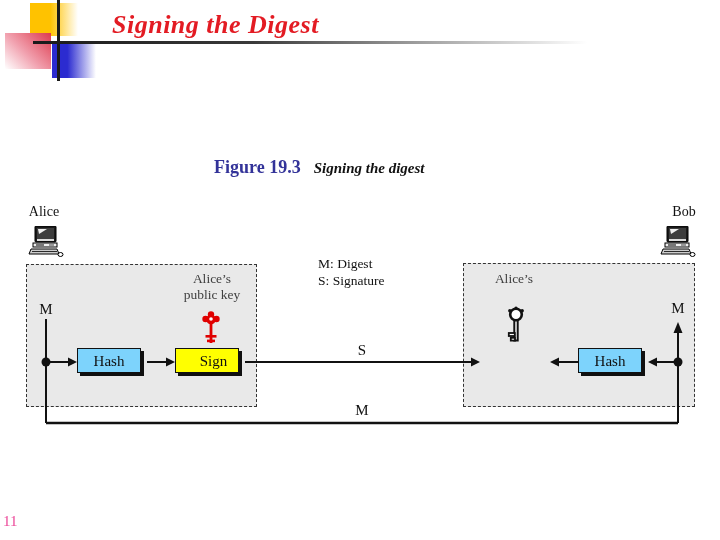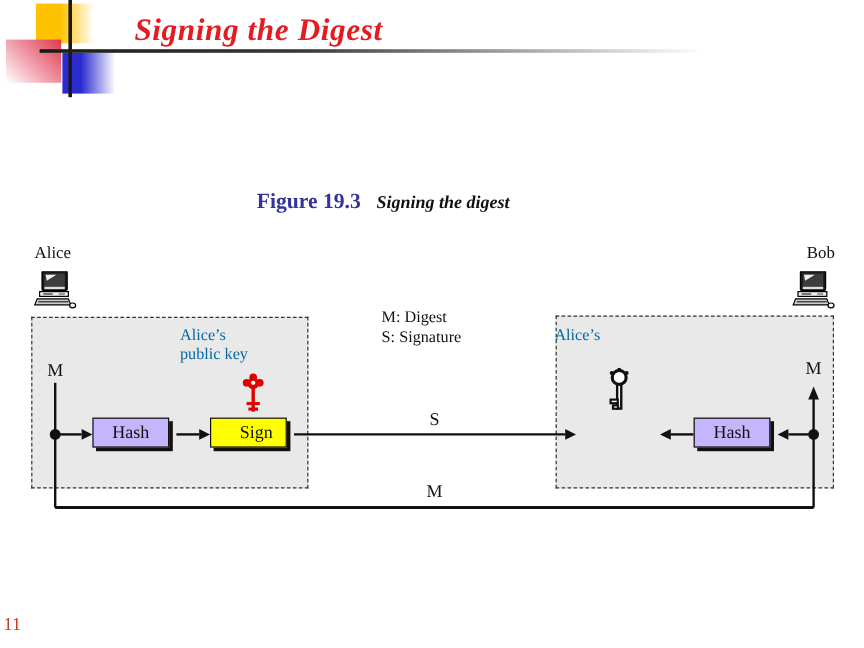--- a/index.html
+++ b/index.html
@@ -19,33 +19,33 @@
     background:linear-gradient(90deg,#2B2BD0 0%,#2B2BD0 35%,#fff 100%); }
   .vline { left:57px; top:0; width:3px; height:81px; background:#1a1a1a; }
   .hrule { position:absolute; left:33px; top:41px; width:630px; height:3px;
     background:linear-gradient(90deg,#1a1a1a 0%,#3a3a3a 35%,#9a9a9a 60%,rgba(255,255,255,0) 88%); }
   
   .title { position:absolute; left:112px; top:8px; font-size:26px; line-height:34px;
     font-weight:bold; font-style:italic; color:#E31B23; letter-spacing:.5px; }
   .caption { position:absolute; left:214px; top:157px; display:flex; align-items:baseline; gap:13px; }
   .fig-label { font-size:18px; font-weight:bold; color:#333399; }
   .fig-title { font-size:15px; font-weight:bold; font-style:italic; color:#111; }
-  .pagenum { position:absolute; left:3px; top:513px; font-size:15px; color:#c2410c; }
+  .pagenum { position:absolute; left:3px; top:513px; font-size:15px; color:#ec4899; }
   
   .diagram { position:absolute; left:0; top:200px; width:679px; height:240px; }
   .diagram .abs { position:absolute; }
   .party-label { font-size:14px; color:#111; text-align:center; z-index:3; }
   .dashed-box { background:#E9E9E9; border:1.6px dashed #333; z-index:1; }
   .connectors { position:absolute; left:0; top:0; width:720px; height:240px; z-index:2; }
-  .key-caption { font-size:13.5px; line-height:16px; color:#0369a1; z-index:3; }
+  .key-caption { font-size:13.5px; line-height:16px; text-align:center; color:#404040; z-index:3; }
   .m-label, .s-label { font-size:15px; text-align:center; color:#111; z-index:3; }
   .legend { font-size:13.5px; line-height:17px; color:#111; z-index:3; }
   .node-box { width:64px; height:25px; border:1.5px solid #111; box-shadow:3px 3px 0 #101010;
     font-size:15px; text-align:center; line-height:24px; color:#111; z-index:3; }
-  .fill-hash   { background:#c4b5fd; }
+  .fill-hash   { background:#7dd3fc; }
   .fill-yellow { background:#FFFF00; }
   .icon { z-index:3; }
 </style>
 </head>
 <body>
 
 <div class="slide">
 
   <div class="deco">
     <div class="sq-yellow"></div>

